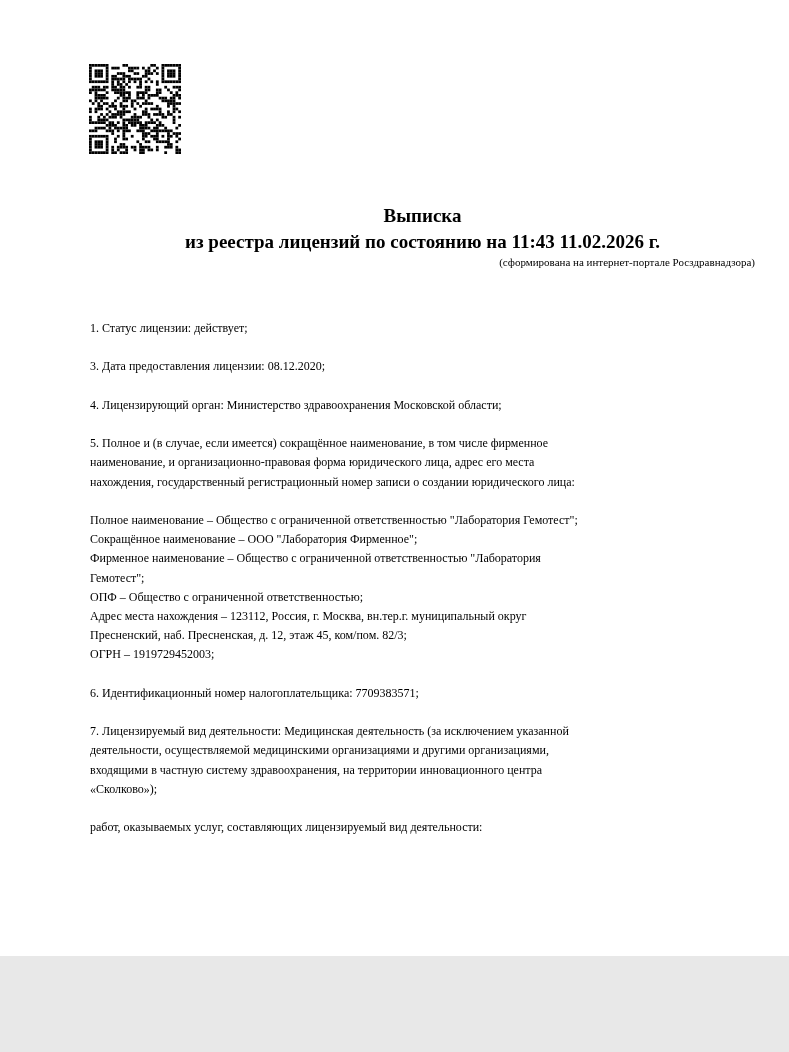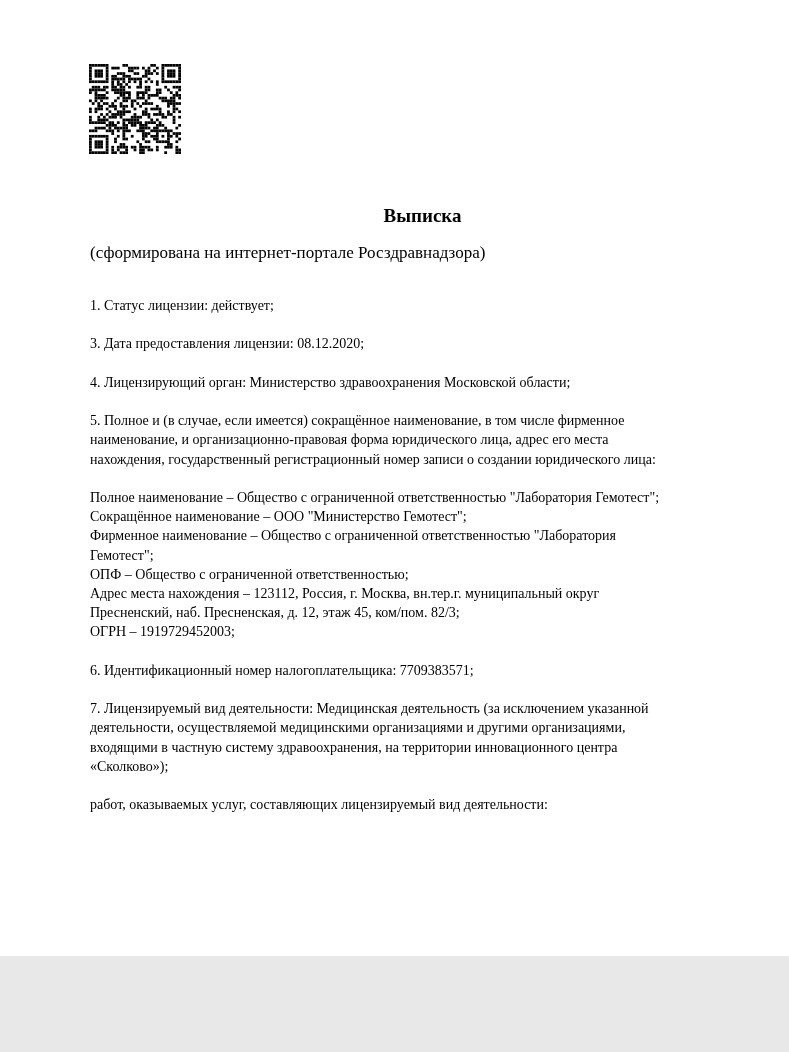--- a/index.html
+++ b/index.html
@@ -28,28 +28,27 @@
   }
   .title {
     margin-top: 203px;
     text-align: center;
     font-weight: 700;
     font-size: 19px;
     line-height: 26px;
     white-space: nowrap;
   }
   .note {
-    margin-top: 16px;
-    text-align: left;
-    font-size: 17px;
+    text-align: right;
+    font-size: 11px;
     line-height: 15px;
   }
   .body {
-    margin-top: 36px;
-    font-size: 14px;
+    margin-top: 49px;
+    font-size: 12px;
     line-height: 19.2px;
   }
   .para { margin: 0 0 19.2px 0; }
   .para:last-child { margin-bottom: 0; }
   .line { white-space: nowrap; }
 </style>
 </head>
 <body>
 
 <div class="page">
@@ -578,20 +577,21 @@
         <rect x="53.199999999999996" y="89.6" width="2.8" height="2.8" fill="#000000"></rect>
         <rect x="75.6" y="89.6" width="2.8" height="2.8" fill="#000000"></rect>
         <rect x="86.8" y="89.6" width="2.8" height="2.8" fill="#000000"></rect>
         <rect x="89.6" y="89.6" width="2.8" height="2.8" fill="#000000"></rect>
       </svg></div>
 
   <div class="content">
 
     <div class="title">
       <div class="line">Выписка</div>
+      <div class="line">из реестра лицензий по состоянию на 11:43 11.02.2026 г.</div>
     </div>
 
     <div class="note">(сформирована на интернет-портале Росздравнадзора)</div>
 
     <div class="body">
         <div class="para">
           <div class="line">1. Статус лицензии: действует;</div>
         </div>
         <div class="para">
           <div class="line">3. Дата предоставления лицензии: 08.12.2020;</div>
@@ -599,21 +599,21 @@
         <div class="para">
           <div class="line">4. Лицензирующий орган: Министерство здравоохранения Московской области;</div>
         </div>
         <div class="para">
           <div class="line">5. Полное и (в случае, если имеется) сокращённое наименование, в том числе фирменное</div>
           <div class="line">наименование, и организационно-правовая форма юридического лица, адрес его места</div>
           <div class="line">нахождения, государственный регистрационный номер записи о создании юридического лица:</div>
         </div>
         <div class="para">
           <div class="line">Полное наименование – Общество с ограниченной ответственностью "Лаборатория Гемотест";</div>
-          <div class="line">Сокращённое наименование – ООО "Министерство Гемотест";</div>
+          <div class="line">Сокращённое наименование – ООО "Лаборатория Фирменное";</div>
           <div class="line">Фирменное наименование – Общество с ограниченной ответственностью "Лаборатория</div>
           <div class="line">Гемотест";</div>
           <div class="line">ОПФ – Общество с ограниченной ответственностью;</div>
           <div class="line">Адрес места нахождения – 123112, Россия, г. Москва, вн.тер.г. муниципальный округ</div>
           <div class="line">Пресненский, наб. Пресненская, д. 12, этаж 45, ком/пом. 82/3;</div>
           <div class="line">ОГРН – 1919729452003;</div>
         </div>
         <div class="para">
           <div class="line">6. Идентификационный номер налогоплательщика: 7709383571;</div>
         </div>

